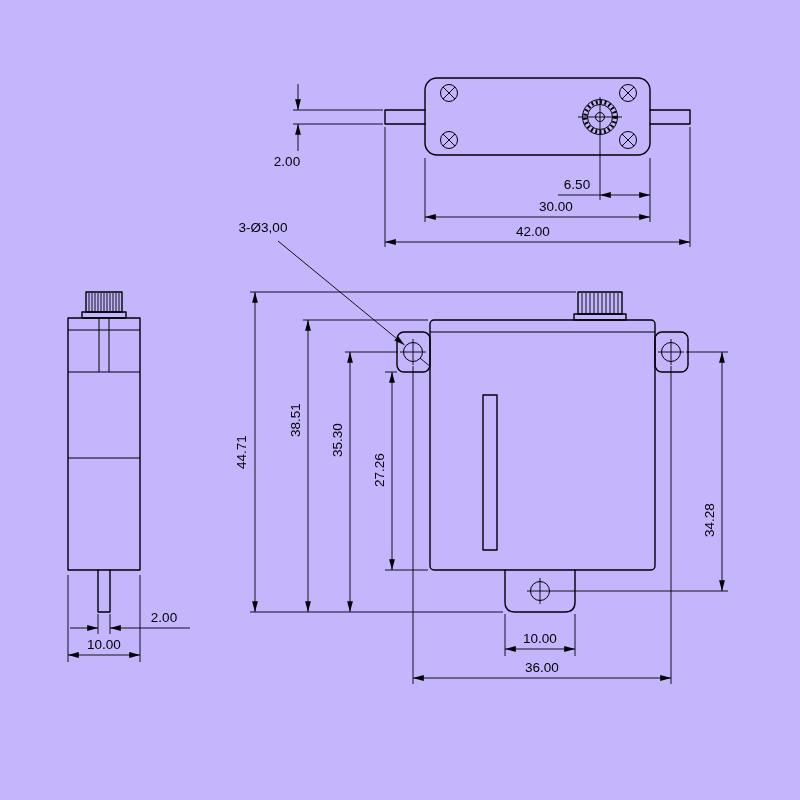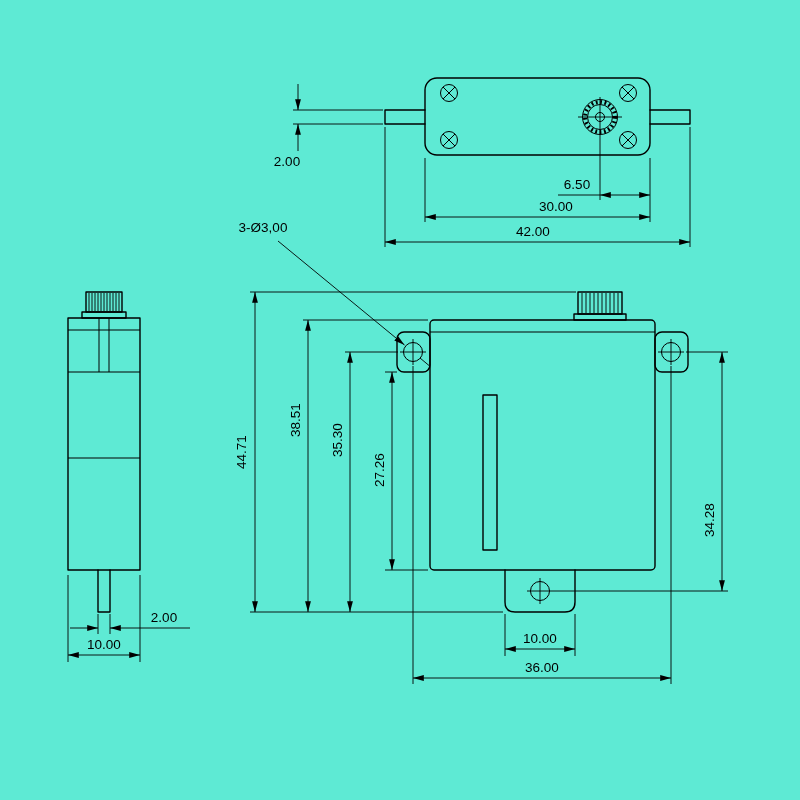--- a/index.html
+++ b/index.html
@@ -1,16 +1,16 @@
 <!DOCTYPE html>
 <html><head>
 <meta charset="utf-8">
 <style>
   html,body{margin:0;padding:0;background:#ffffff;}
-  .canvas{width:800px;height:800px;background:#5eead4;position:relative;overflow:hidden;}
+  .canvas{width:800px;height:800px;background:#c4b5fd;position:relative;overflow:hidden;}
   svg{display:block;}
   .obj{fill:none;stroke:#000;stroke-width:1.4;stroke-linejoin:round;stroke-linecap:round;}
   .objthin{fill:none;stroke:#000;stroke-width:1;}
   .dim{fill:none;stroke:#000;stroke-width:0.9;}
   .hatch{fill:none;stroke:#000;stroke-width:0.9;}
   .knurl{fill:none;stroke:#000;}
   text{font-family:"Liberation Sans","DejaVu Sans",sans-serif;font-size:13.5px;fill:#000;text-anchor:middle;}
 </style>
 </head>
 <body>

